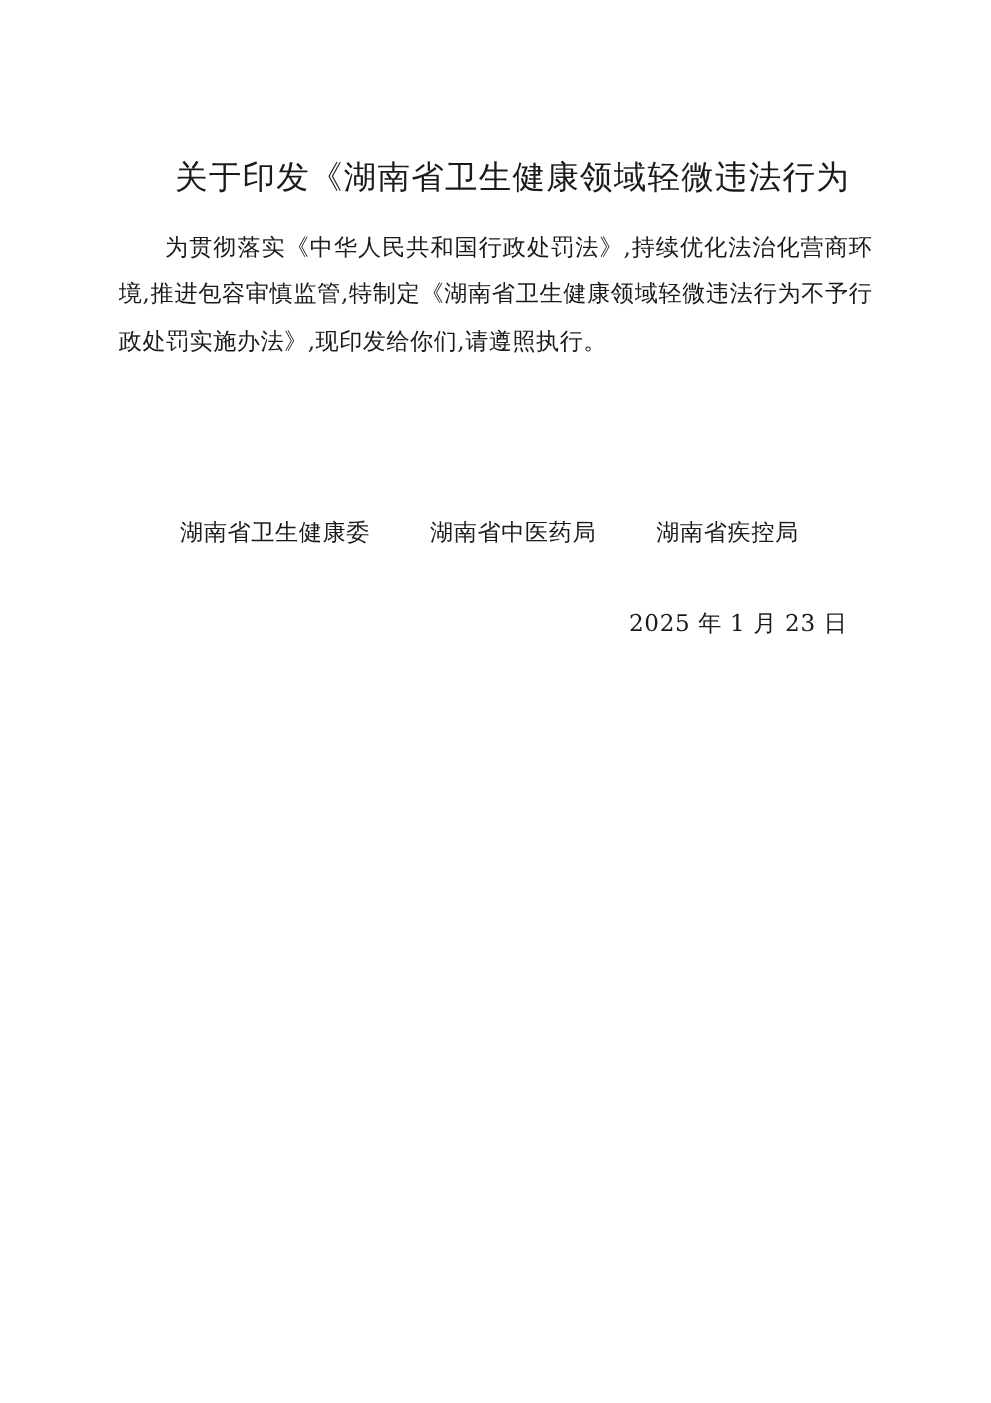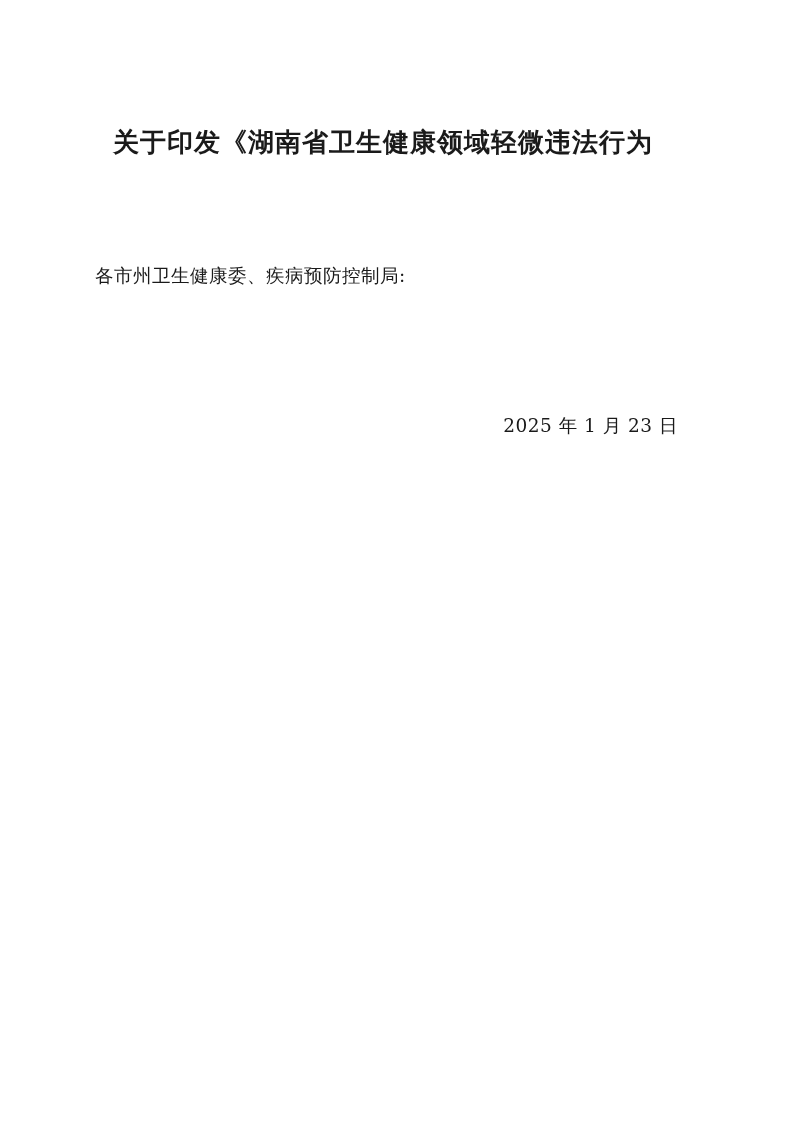--- a/index.html
+++ b/index.html
@@ -17,23 +17,23 @@
   }
   .page {
     box-sizing: border-box;
     width: 793px;
     height: 1122px;
     padding: 120px 95px 60px 95px;
     background: #ffffff;
   }
   .doc-title {
     font-size: 26px;
-    font-weight: bold;
+    font-weight: normal;
     line-height: 1.75;
-    text-align: left;
+    text-align: right;
     letter-spacing: 1px;
     margin: 0 18px;
   }
   .doc-title .line {
     display: block;
   }
   .addressee {
     margin-top: 92px;
     font-size: 18.5px;
     line-height: 1.9;
@@ -71,20 +71,25 @@
 </style>
 </head>
 <body>
 
 <div class="page">
 
   <h1 class="doc-title">
     <span class="line">关于印发《湖南省卫生健康领域轻微违法行为</span>
   </h1>
 
-  <p class="addressee">各市州卫生健康委、疾病预防控制局:</p>
 
+  <p class="body-para">为贯彻落实《中华人民共和国行政处罚法》,持续优化法治化营商环境,推进包容审慎监管,特制定《湖南省卫生健康领域轻微违法行为不予行政处罚实施办法》,现印发给你们,请遵照执行。</p>
 
   <div class="signature-block">
+    <div class="signers">
+      <span class="signer">湖南省卫生健康委</span>
+      <span class="signer">湖南省中医药局</span>
+      <span class="signer">湖南省疾控局</span>
+    </div>
     <div class="sign-date">2025 年 1 月 23 日</div>
   </div>
 
 </div>
 
 </body></html>

